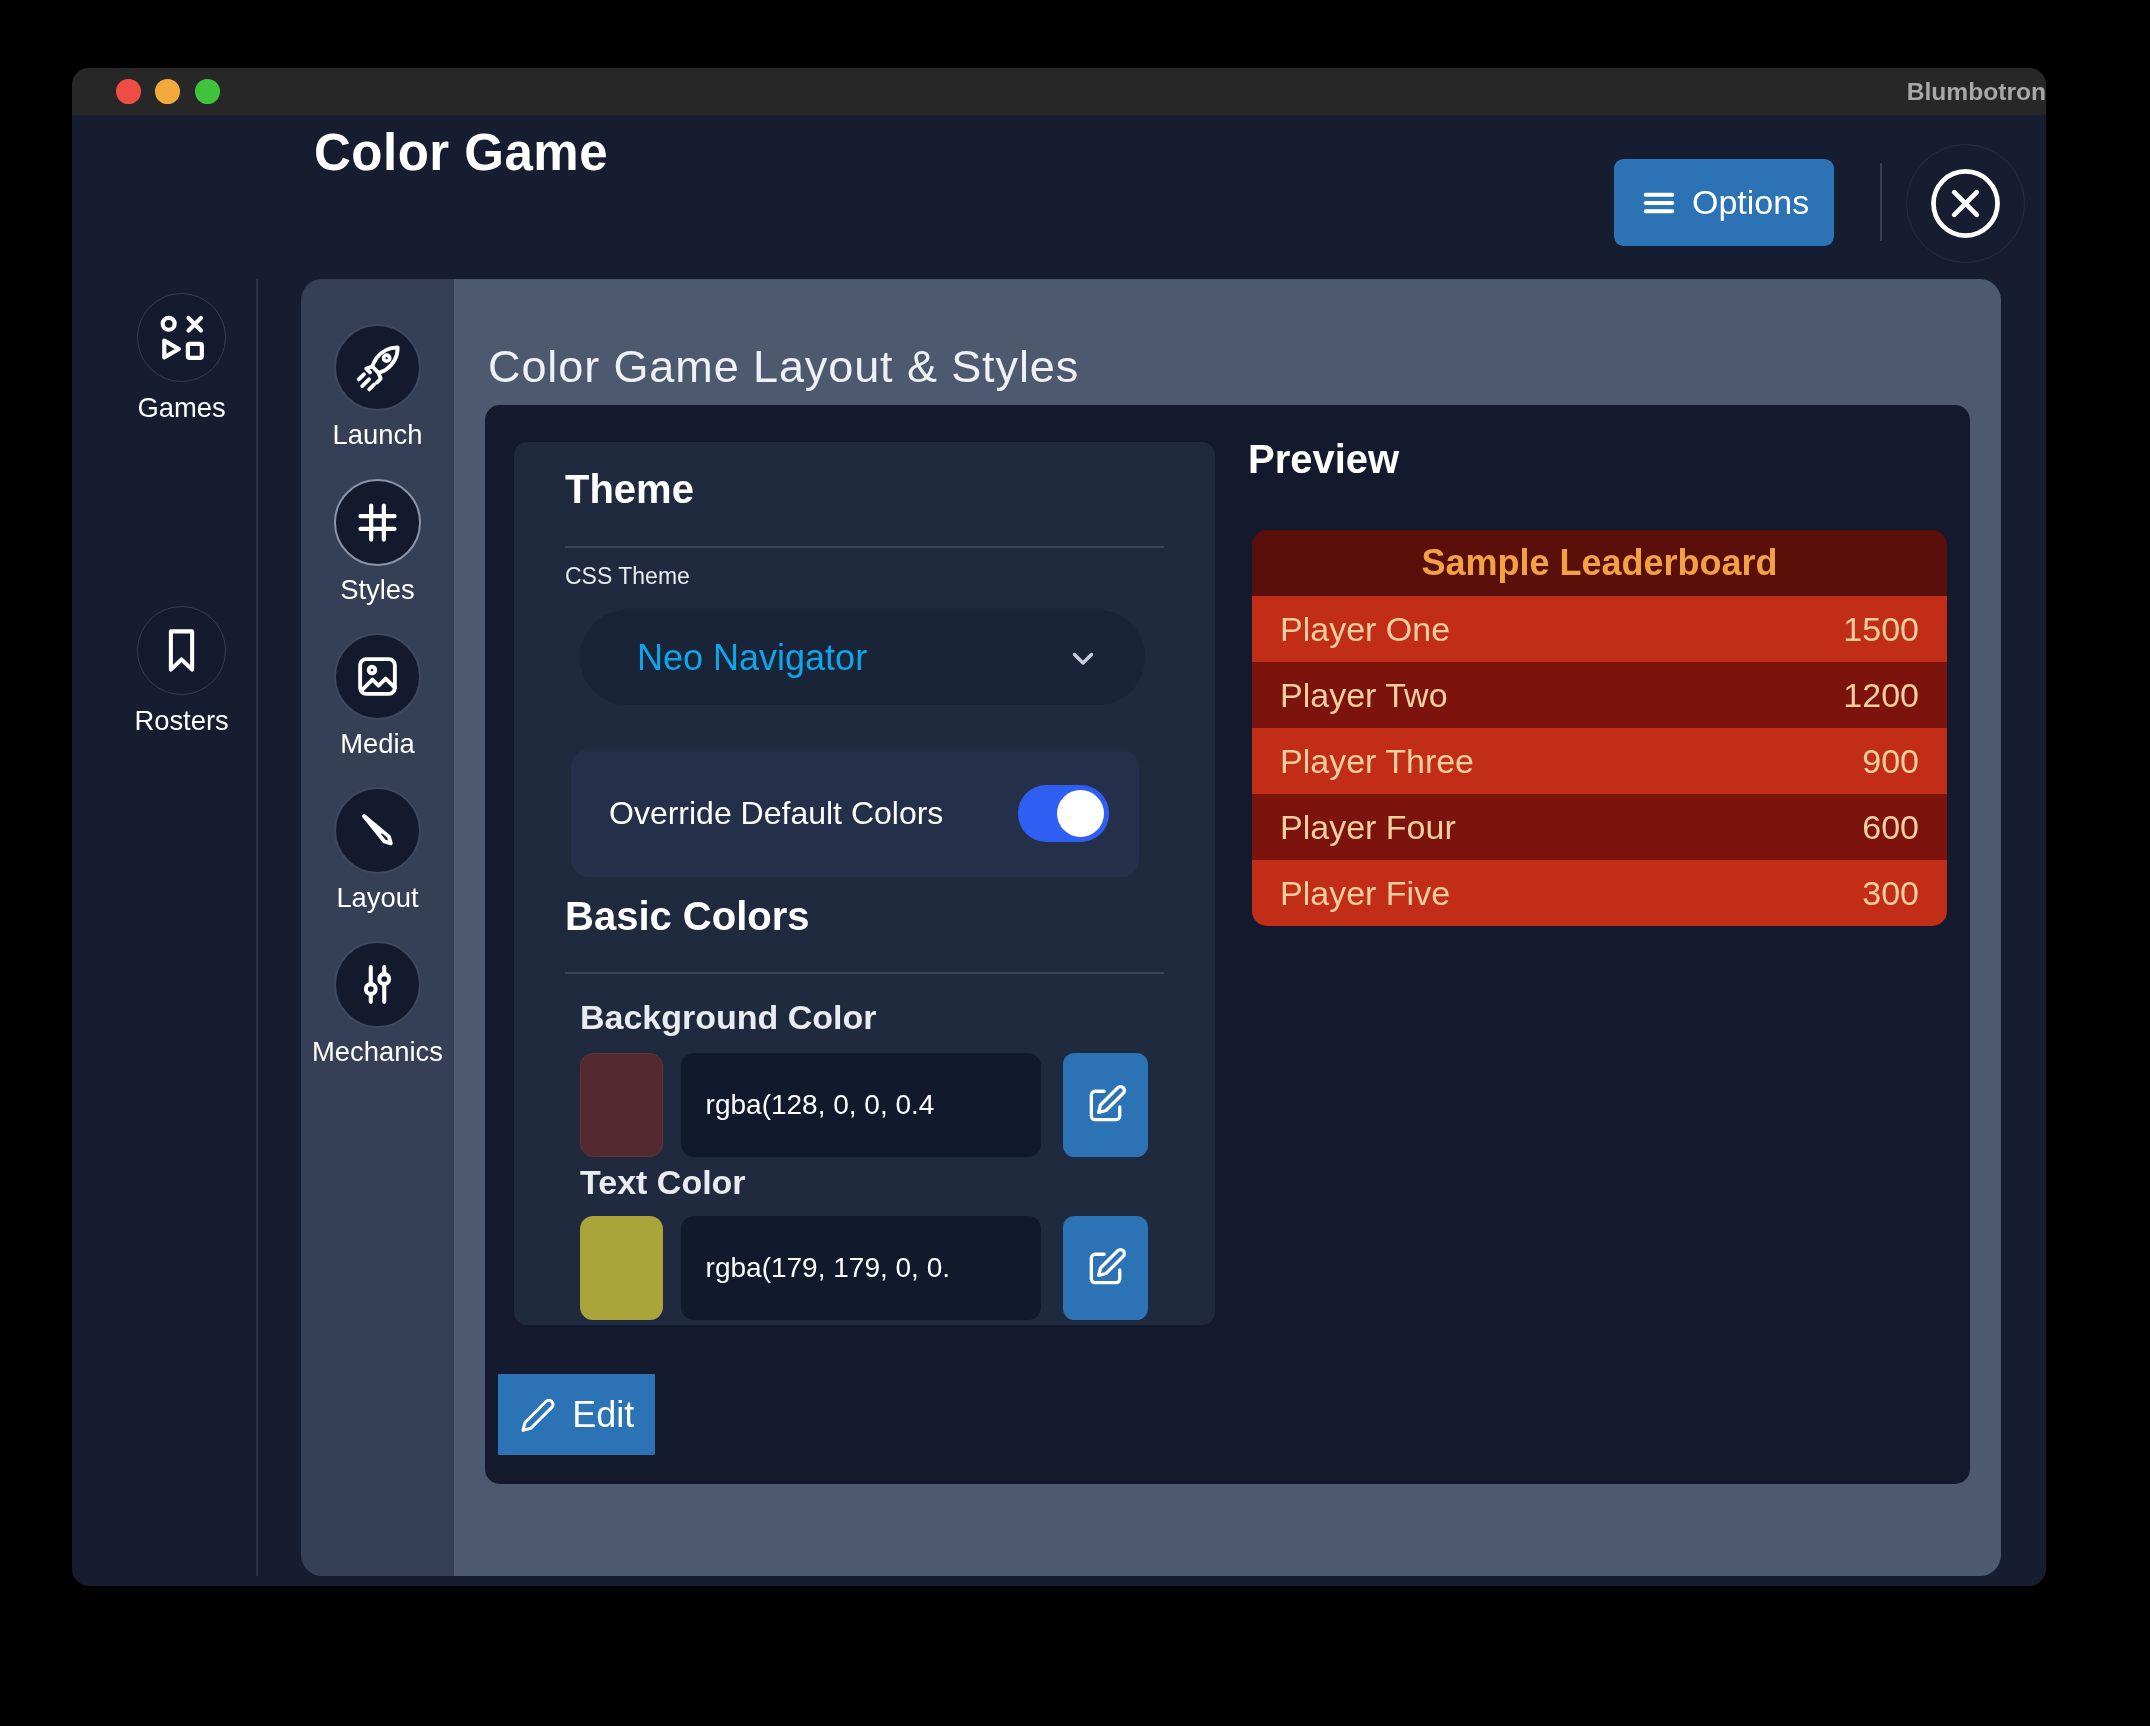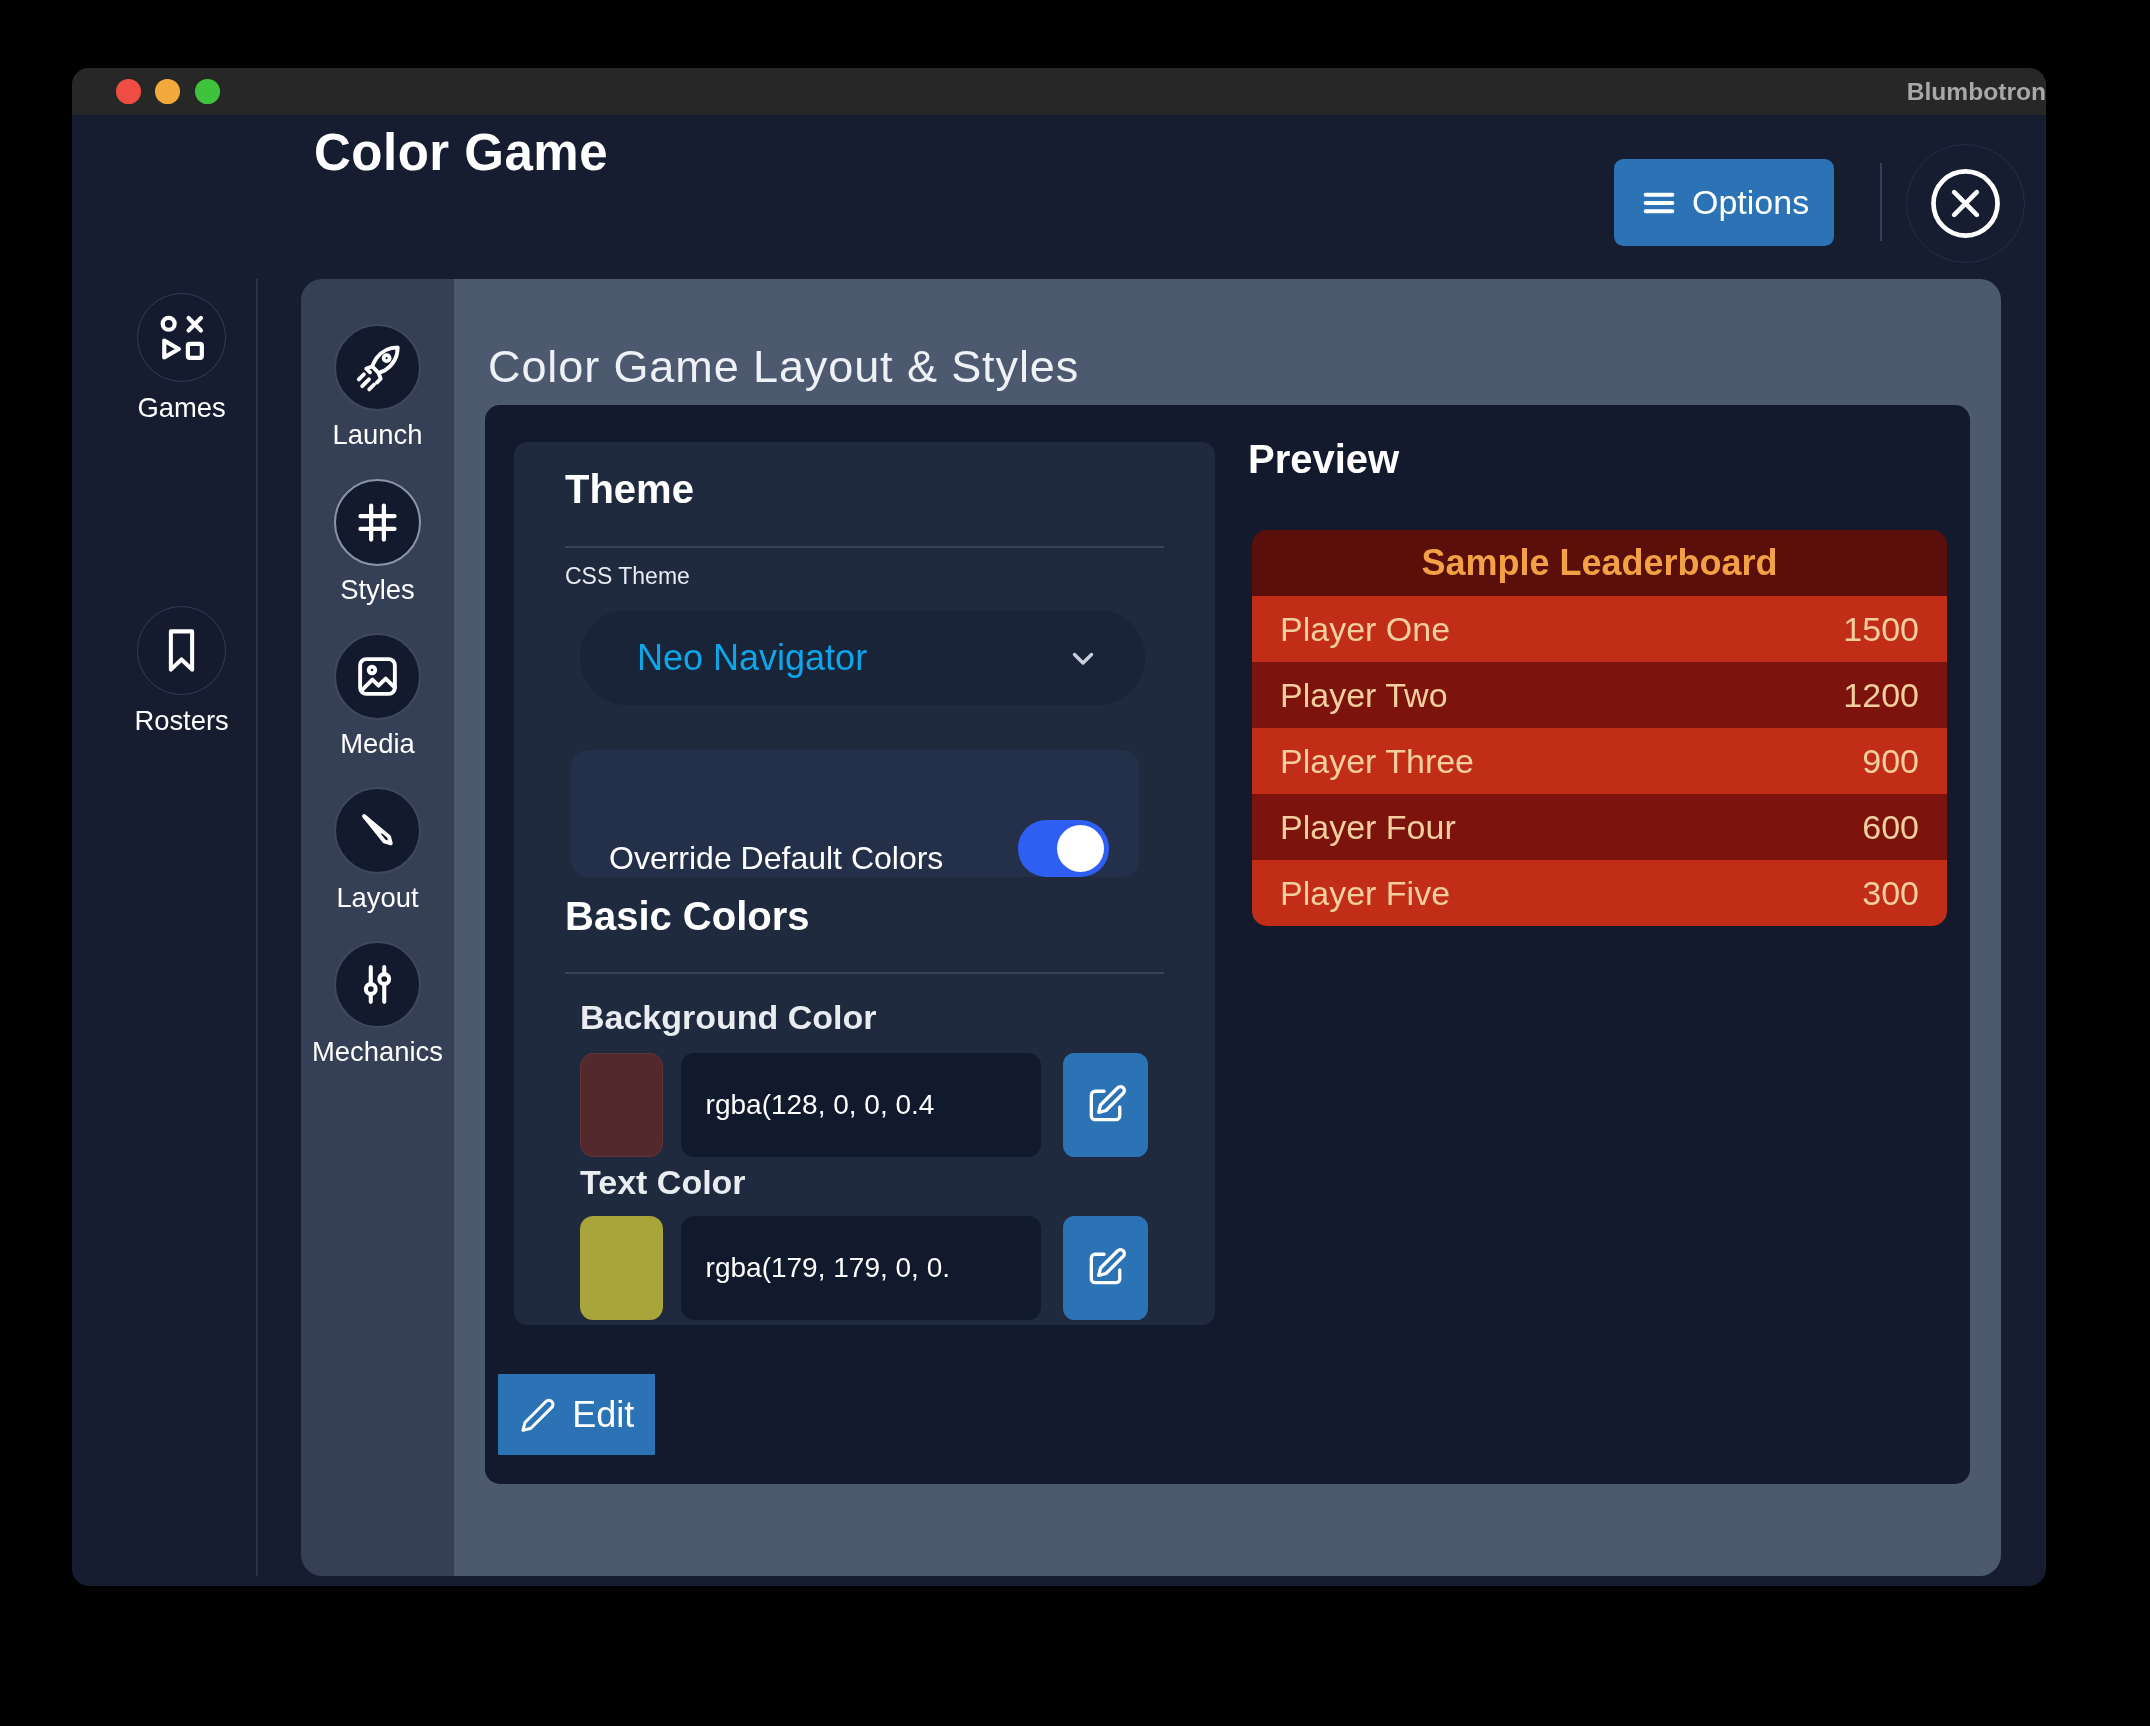--- a/index.html
+++ b/index.html
@@ -56,21 +56,21 @@
                 background:#1f2a3f; border-radius:13.2px; }
   .card-h { position:absolute; left:51px; color:#fff; font-size:40px; font-weight:bold; }
   .card-divider { position:absolute; left:51px; width:599px; height:1.9px; background:#39445b; }
   .css-theme-label { position:absolute; left:51px; top:121px; color:#e8ebf0; font-size:23px; }
   .dropdown { position:absolute; left:66px; top:168px; width:565px; height:95px; border-radius:47px;
               background:#1a2438; display:flex; align-items:center; cursor:pointer; }
   .dropdown-label { margin-left:57px; color:#0ea5e9; font-size:36px; flex:1; }
   .dropdown .chev { margin-right:45px; }
 
   .override-row { position:absolute; left:57px; top:308px; width:568px; height:127px; border-radius:17px;
-                  background:#243049; display:flex; align-items:flex-end; }
+                  background:#243049; display:flex; align-items:center; }
   .override-label { margin-left:38px; color:#fff; font-size:32px; flex:1; }
   .toggle { width:91px; height:57px; border-radius:28px; background:var(--toggle-blue);
             position:relative; margin-right:30px; cursor:pointer; }
   .toggle .knob { position:absolute; right:4.7px; top:4.7px; width:47px; height:47px; border-radius:50%; background:#fff; }
 
   .color-label { position:absolute; left:66px; color:#e9ecf1; font-size:34px; font-weight:bold; }
   .color-row { position:absolute; left:0; width:701px; height:104px; }
   .swatch { position:absolute; left:66px; top:0; width:83px; height:104px; border-radius:13.2px; cursor:pointer; }
   .swatch.bg { background:var(--swatch-bg); border:0.9px solid #653238; }
   .swatch.txt { background:var(--swatch-text); }

